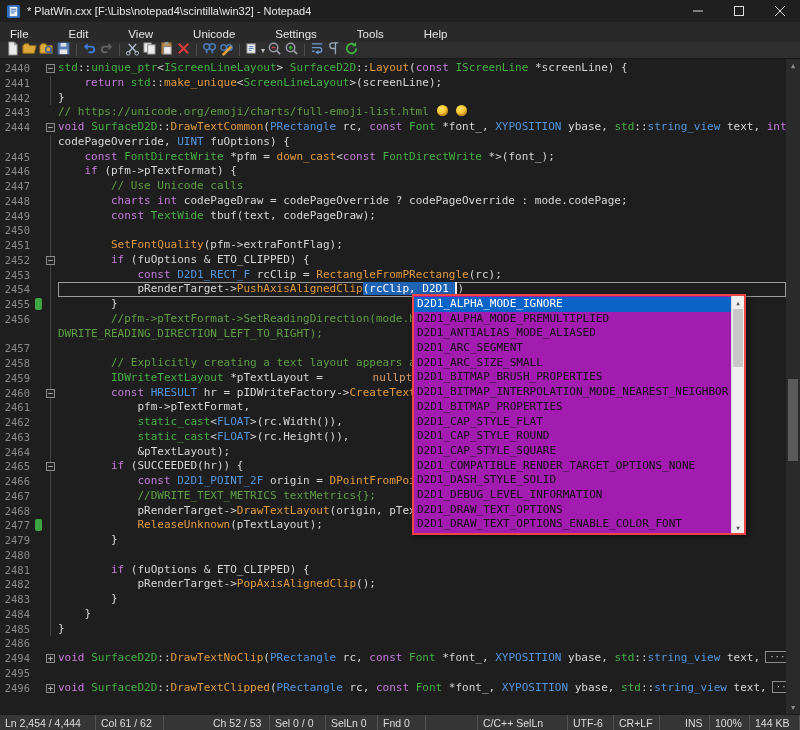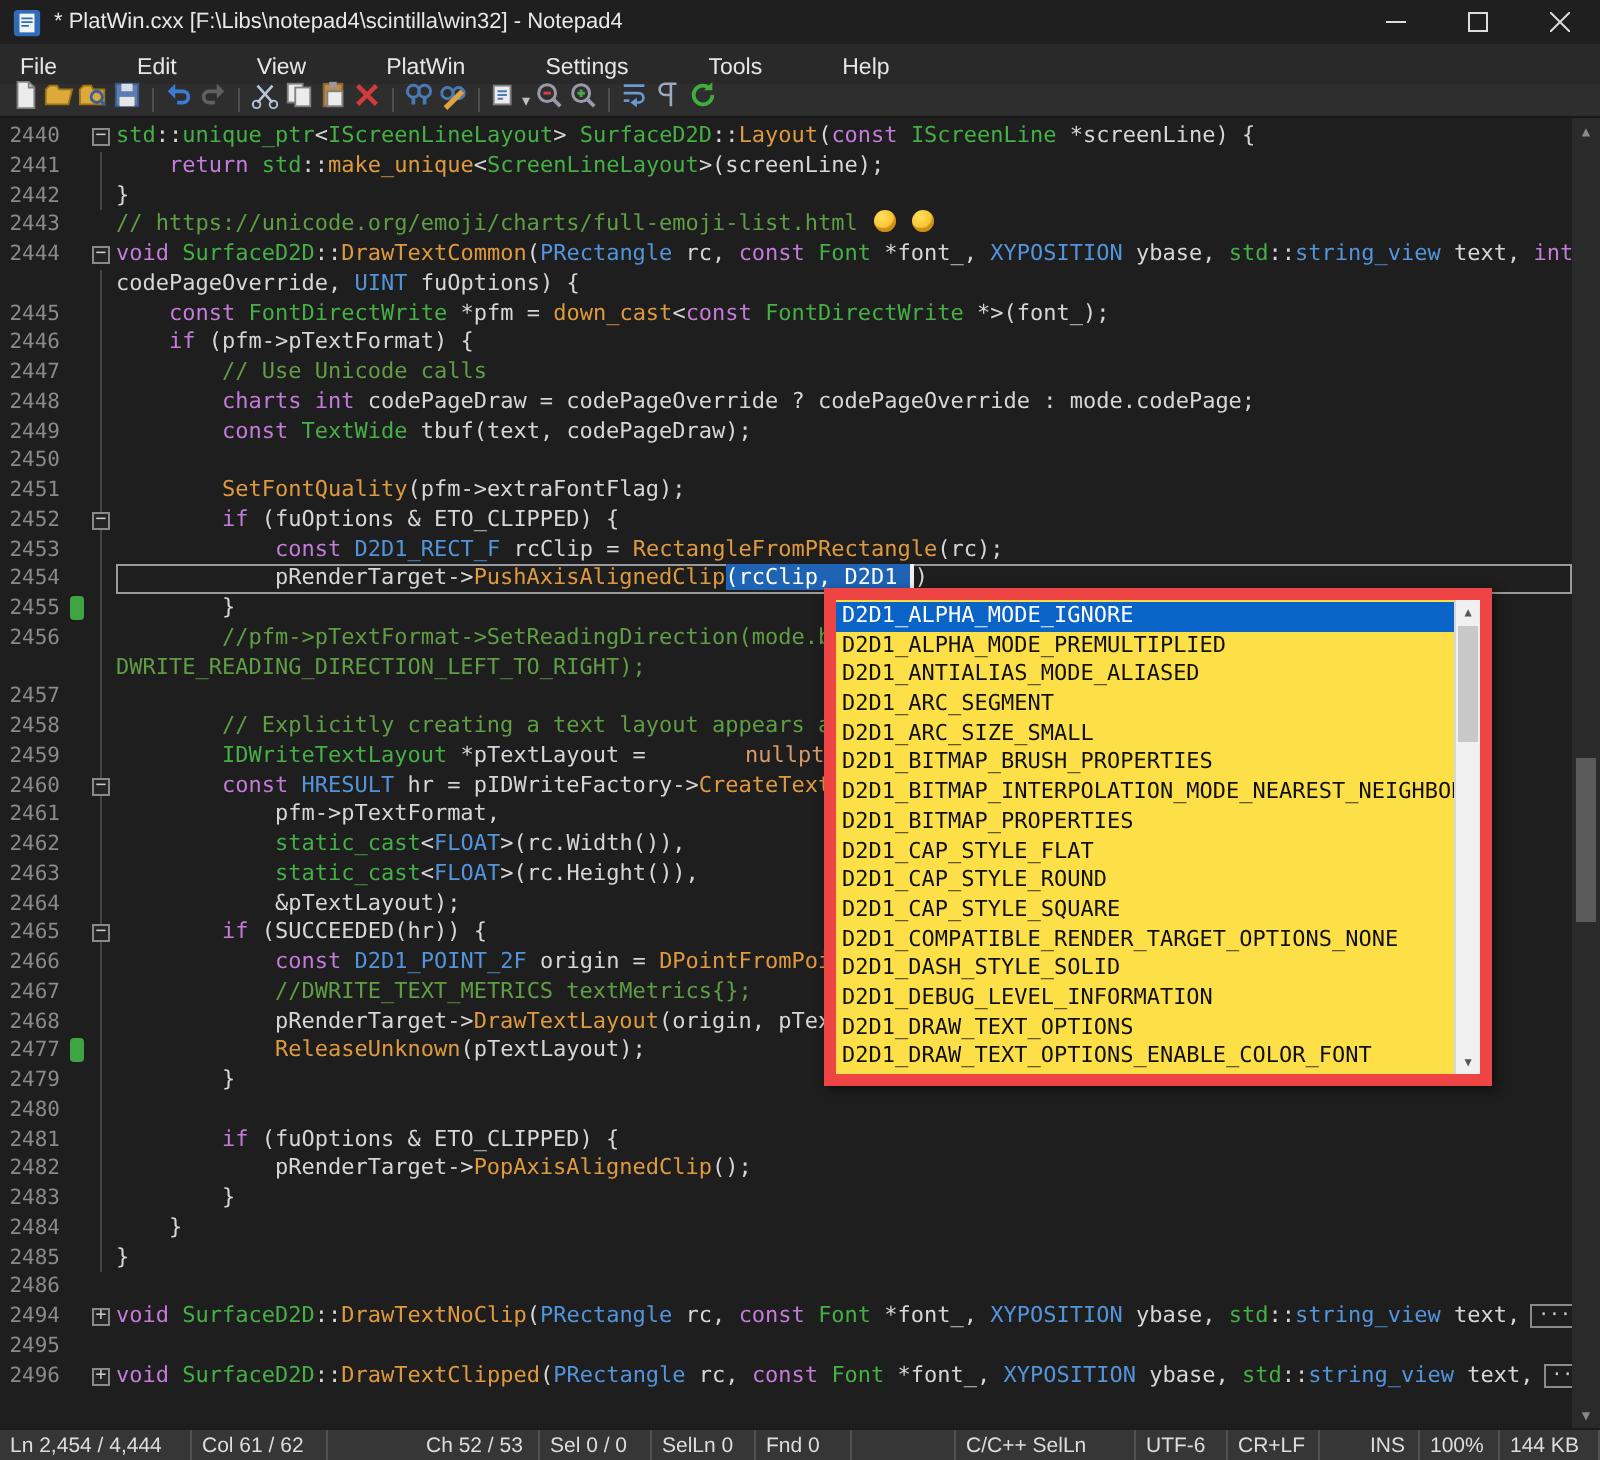--- a/index.html
+++ b/index.html
@@ -61,22 +61,22 @@
            box-shadow: inset -1px -2px 0 rgba(160,90,0,.45); }
 
   
   .vscroll { position:absolute; right:0; top:0; bottom:0; width:14px; background:#2a2a2a; }
   .vs-arrow { position:absolute; left:0; width:14px; height:13px; color:#8a8a8a; font-size:7px;
               display:flex; align-items:center; justify-content:center; }
   .vs-arrow.up { top:0; } .vs-arrow.down { bottom:0; }
   .vs-thumb { position:absolute; left:2px; width:10px; top:320px; height:82px; background:#5a5a5a; }
 
   
-  .autocomplete { position:absolute; left:412px; top:235px; width:334px; background:#fde047;
-                  border:6px solid #ef4444; box-shadow:2px 2px 5px rgba(0,0,0,.5); display:flex; z-index:6; }
+  .autocomplete { position:absolute; left:412px; top:235px; width:334px; background:#a21caf;
+                  border:2px solid #ef4444; box-shadow:2px 2px 5px rgba(0,0,0,.5); display:flex; z-index:6; }
   .ac-list { flex:1 1 auto; padding:1px 0; overflow:hidden; }
   .ac-item { height:14.7px; line-height:14.7px; font-size:11px; color:#101010; padding:0 3px; white-space:pre; }
   .ac-item.sel { background:var(--popup-sel,#0a64c8); color:#ffffff; }
   .ac-scroll { width:13px; flex:none; background:#f0f0f0; border-left:1px solid #d8d8d8; position:relative; }
   .ac-arrow { position:absolute; left:0; width:12px; height:12px; color:#555555; font-size:6px;
               display:flex; align-items:center; justify-content:center; }
   .ac-arrow.up { top:0; } .ac-arrow.down { bottom:0; }
   .ac-thumb { position:absolute; left:1px; width:10px; top:13px; height:58px; background:#c8c8c8; }
 
   
@@ -116,21 +116,21 @@
             <path d="M0 0l10 10M10 0L0 10" stroke="#dcdcdc"></path>
           </svg>
         </span>
     </span>
   </div>
 
   <div class="menubar" id="menubar">
       <span class="menu-item">File</span>
       <span class="menu-item">Edit</span>
       <span class="menu-item">View</span>
-      <span class="menu-item">PlatWin</span>
+      <span class="menu-item">Unicode</span>
       <span class="menu-item">Settings</span>
       <span class="menu-item">Tools</span>
       <span class="menu-item">Help</span>
     </div>
 
   <div class="toolbar" id="toolbar">
       <span class="tb-btn">
         <span><svg width="15" height="15" viewBox="0 0 16 16">
             <path d="M4 1h6l3 3v11H4z" fill="#ececec" stroke="#808080"></path>
             <path d="M10 1v3h3" fill="none" stroke="#808080"></path>

